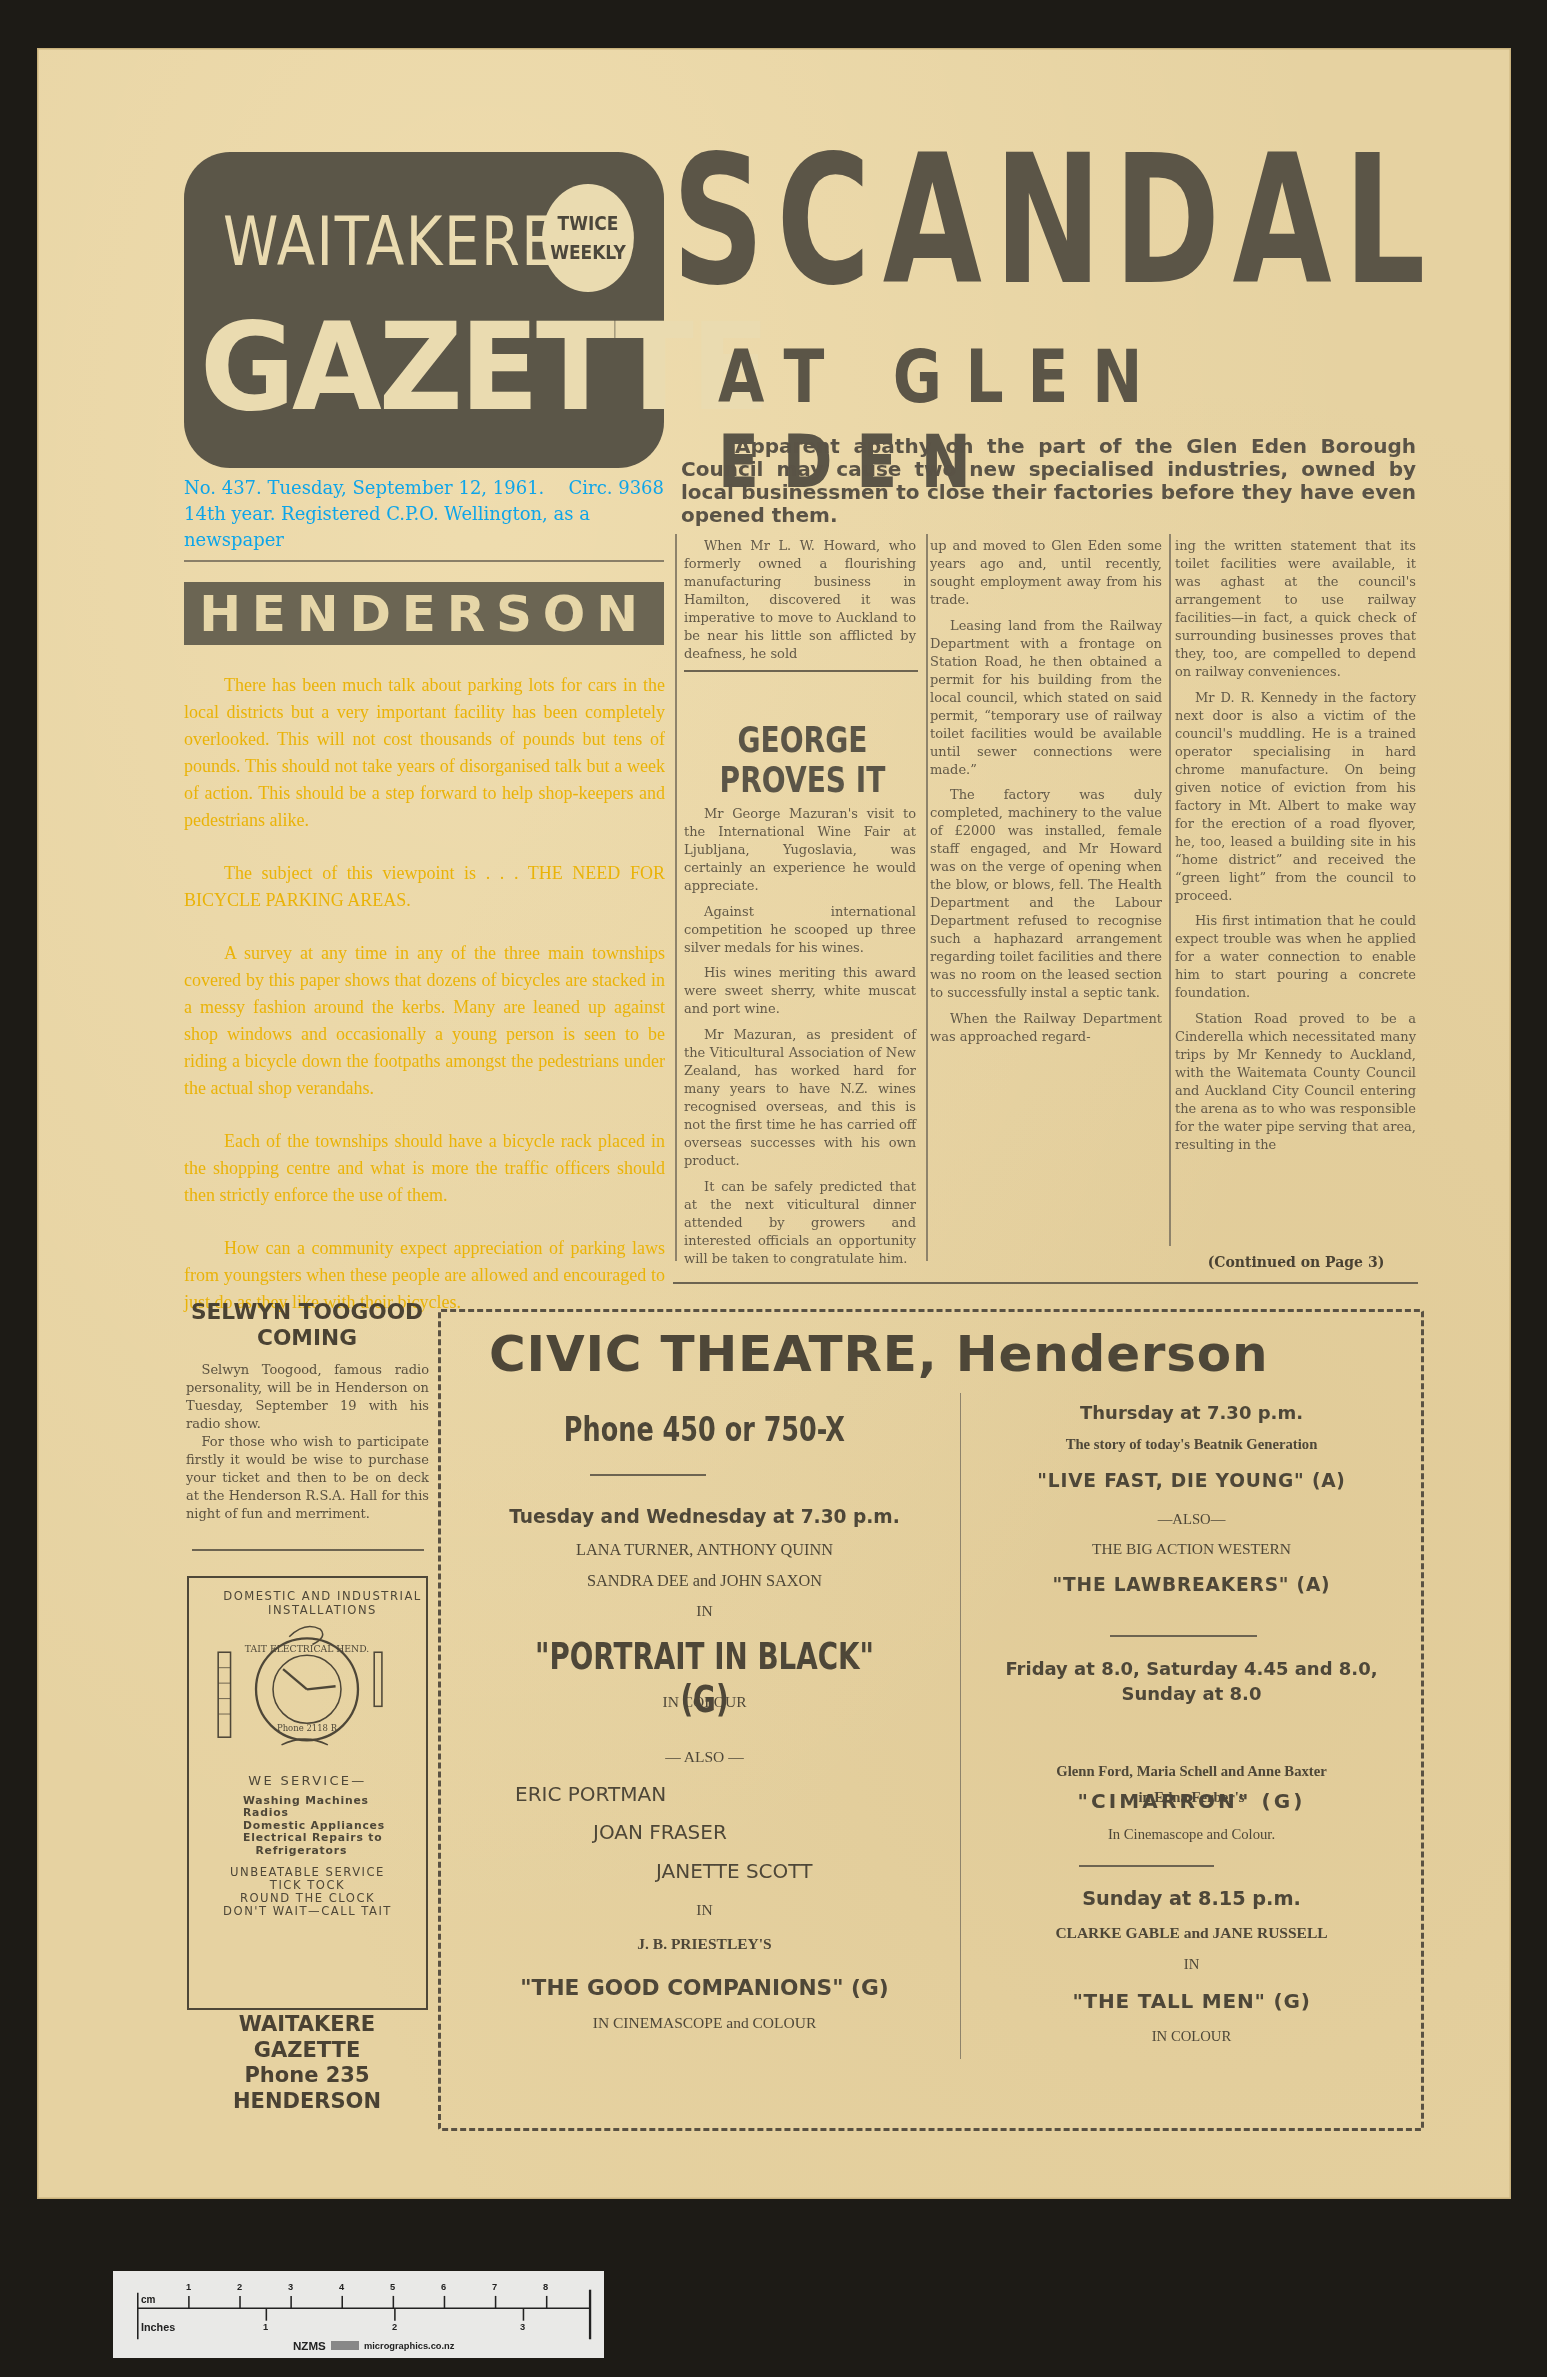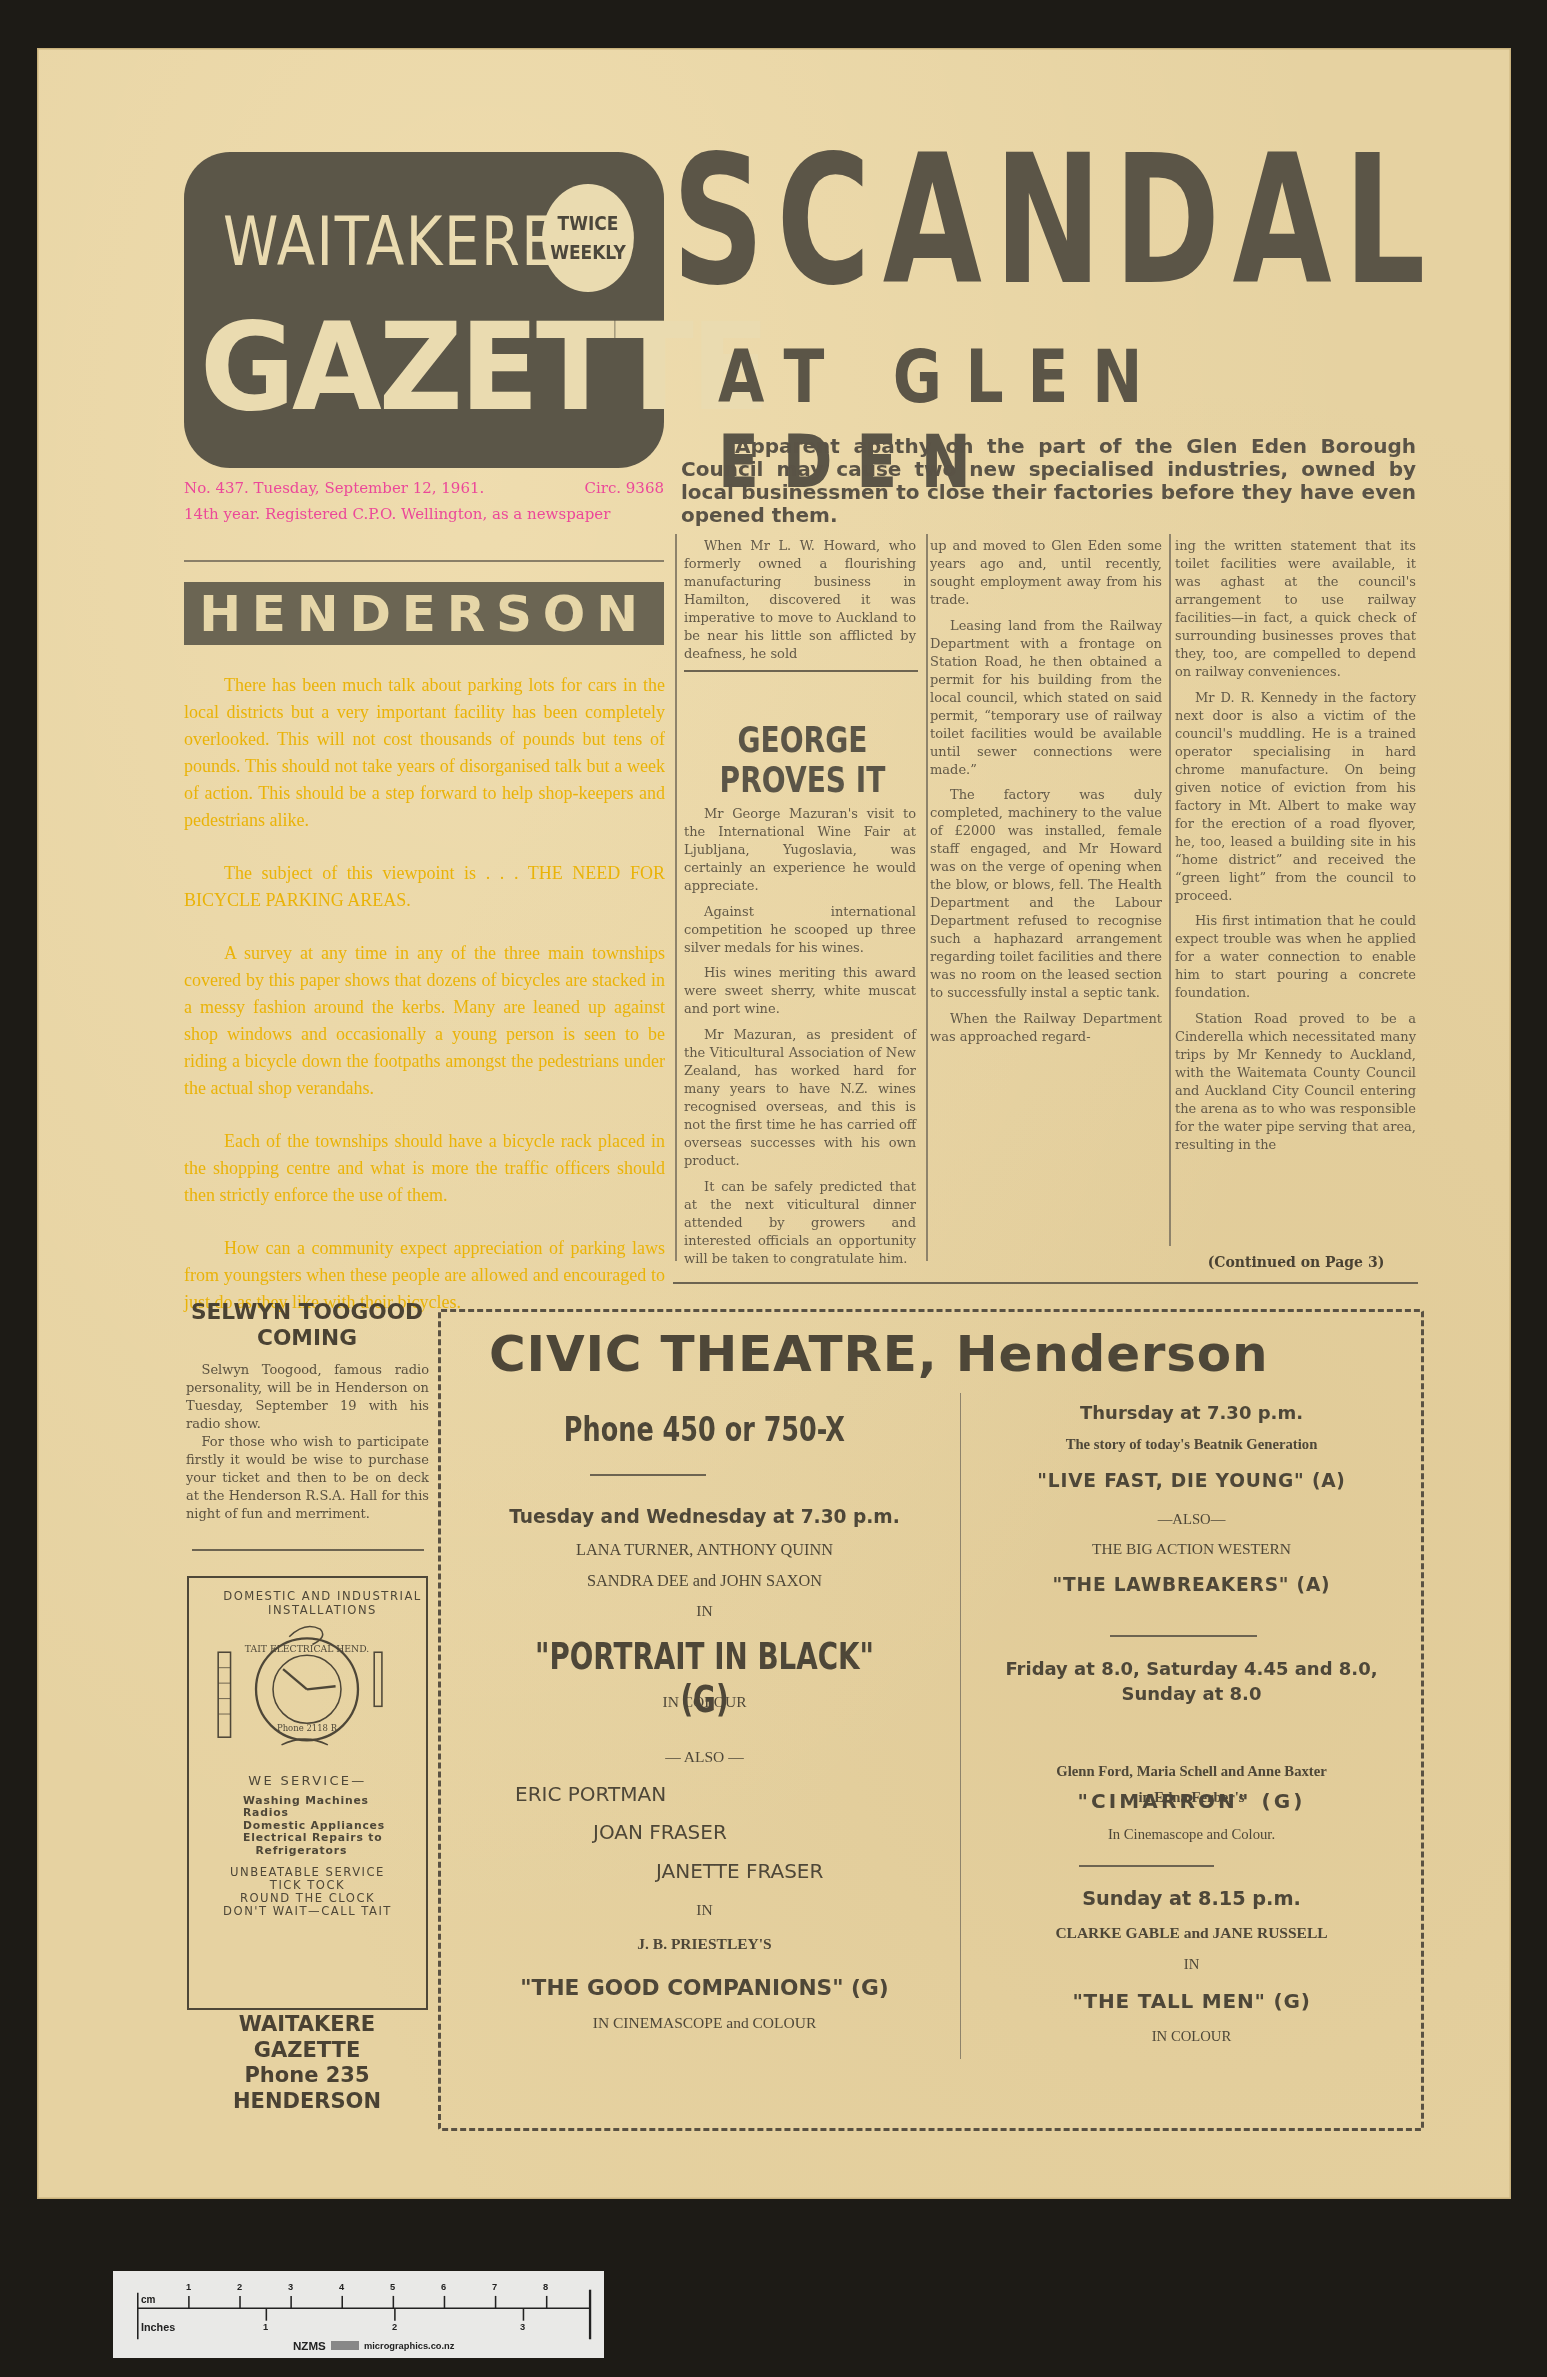--- a/index.html
+++ b/index.html
@@ -6,21 +6,21 @@
   body{width:1548px;height:2377px;background:#1d1b16;position:relative;overflow:hidden;font-family:"DejaVu Serif",serif;color:#4a4233;}
   .paper{position:absolute;left:37px;top:48px;width:1474px;height:2151px;background:#e6d2a1;
     background-image:radial-gradient(ellipse at 30% 20%,rgba(255,240,200,.35),transparent 60%),radial-gradient(ellipse at 80% 70%,rgba(200,170,110,.18),transparent 55%);
     box-shadow:0 0 0 1.5px #c9b27c inset;}
   .abs{position:absolute;}
   
   .masthead{left:184px;top:152px;width:480px;height:316px;background:#5b5648;border-radius:46px;}
   .mh-waitakere{left:223px;top:203px;font-family:"DejaVu Sans",sans-serif;font-size:56px;letter-spacing:1.5px;color:#eadbb0;font-weight:normal;transform:scaleY(1.2);transform-origin:left top;}
   .mh-badge{left:534px;top:184px;width:108px;height:108px;border-radius:50%;background:#eadbb0;display:flex;flex-direction:column;align-items:center;justify-content:center;font-family:"DejaVu Sans",sans-serif;font-size:20px;color:#4c473b;line-height:29px;font-weight:bold;transform:scaleX(.85);}
   .mh-gazette{left:200px;top:306px;font-family:"DejaVu Sans",sans-serif;font-weight:bold;font-size:116px;letter-spacing:-3.1px;color:#eadbb0;transform:scaleY(1.05);transform-origin:left top;line-height:116px;}
-  .issue{left:184px;top:475px;width:480px;font-size:15px;color:#ec4899;line-height:26px;}
+  .issue{left:184px;top:475px;width:480px;font-size:18px;color:#0ea5e9;line-height:26px;}
   .issue .row{display:flex;justify-content:space-between;}
   
   .scandal{left:672px;top:132px;font-family:"DejaVu Sans",sans-serif;font-weight:bold;font-size:178px;letter-spacing:17px;color:#5b5547;line-height:178px;transform:scaleX(.72);transform-origin:left top;}
   .gleneden{left:718px;top:334px;font-family:"DejaVu Sans",sans-serif;font-weight:bold;font-size:73px;letter-spacing:29px;color:#5b5547;transform:scaleX(.82);transform-origin:left top;}
   .deck{left:681px;top:435px;width:735px;font-family:"DejaVu Sans",sans-serif;font-weight:bold;font-size:20px;line-height:23px;color:#5a5346;text-align:justify;text-indent:54px;}
   
   .vp-banner{left:184px;top:582px;width:480px;height:63px;background:#6b6553;display:flex;align-items:center;justify-content:center;}
   .vp-banner span{font-family:"DejaVu Sans",sans-serif;font-weight:bold;font-size:50px;letter-spacing:10.8px;color:#e6d6a8;}
   .vp-rule{left:184px;top:560px;width:480px;height:1.5px;background:#8a7f68;}
   .vp-body{left:184px;top:672px;width:481px;font-family:Liberation Serif, serif;font-size:18px;line-height:27px;color:#eab308;text-align:justify;}
@@ -181,21 +181,21 @@
 <div class="divider" style="left:590px;top:1474px;width:116px;"></div>
 <div class="ct sans-b" style="left:449px;top:1506px;width:511px;font-size:18.6px;">Tuesday and Wednesday at 7.30 p.m.</div>
 <div class="ct serif" style="left:449px;top:1540px;width:511px;font-size:16.3px;">LANA TURNER, ANTHONY QUINN</div>
 <div class="ct serif" style="left:449px;top:1571px;width:511px;font-size:16.3px;">SANDRA DEE and JOHN SAXON</div>
 <div class="ct serif" style="left:449px;top:1602px;width:511px;font-size:15.5px;">IN</div>
 <div class="ct sans-b" style="left:449px;top:1635px;width:511px;font-size:37px;"><span class="narrow">"PORTRAIT IN BLACK" (G)</span></div>
 <div class="ct serif" style="left:449px;top:1693px;width:511px;font-size:15.5px;">IN COLOUR</div>
 <div class="ct serif" style="left:449px;top:1748px;width:511px;font-size:15.5px;">— ALSO —</div>
 <div class="ct" style="left:515px;top:1782px;font-family:'DejaVu Sans',sans-serif;font-size:20px;">ERIC PORTMAN</div>
 <div class="ct" style="left:593px;top:1820px;font-family:'DejaVu Sans',sans-serif;font-size:20px;">JOAN FRASER</div>
-<div class="ct" style="left:656px;top:1859px;font-family:'DejaVu Sans',sans-serif;font-size:20px;">JANETTE FRASER</div>
+<div class="ct" style="left:656px;top:1859px;font-family:'DejaVu Sans',sans-serif;font-size:20px;">JANETTE SCOTT</div>
 <div class="ct serif" style="left:449px;top:1901px;width:511px;font-size:15.5px;">IN</div>
 <div class="ct serif" style="left:449px;top:1935px;width:511px;font-size:15.5px;font-weight:bold;">J. B. PRIESTLEY'S</div>
 <div class="ct sans-b" style="left:449px;top:1975px;width:511px;font-size:21.7px;">"THE GOOD COMPANIONS" (G)</div>
 <div class="ct serif" style="left:449px;top:2014px;width:511px;font-size:15.5px;">IN CINEMASCOPE and COLOUR</div>
 
 <div class="ct sans-b" style="left:963px;top:1402px;width:457px;font-size:18px;">Thursday at 7.30 p.m.</div>
 <div class="ct serif" style="left:963px;top:1436px;width:457px;font-size:14.7px;font-weight:bold;">The story of today's Beatnik Generation</div>
 <div class="ct sans-b" style="left:963px;top:1470px;width:457px;font-size:18.6px;letter-spacing:0.8px;">"LIVE FAST, DIE YOUNG" (A)</div>
 <div class="ct serif" style="left:963px;top:1511px;width:457px;font-size:14.7px;">—ALSO—</div>
 <div class="ct serif" style="left:963px;top:1540px;width:457px;font-size:15.5px;">THE BIG ACTION WESTERN</div>

